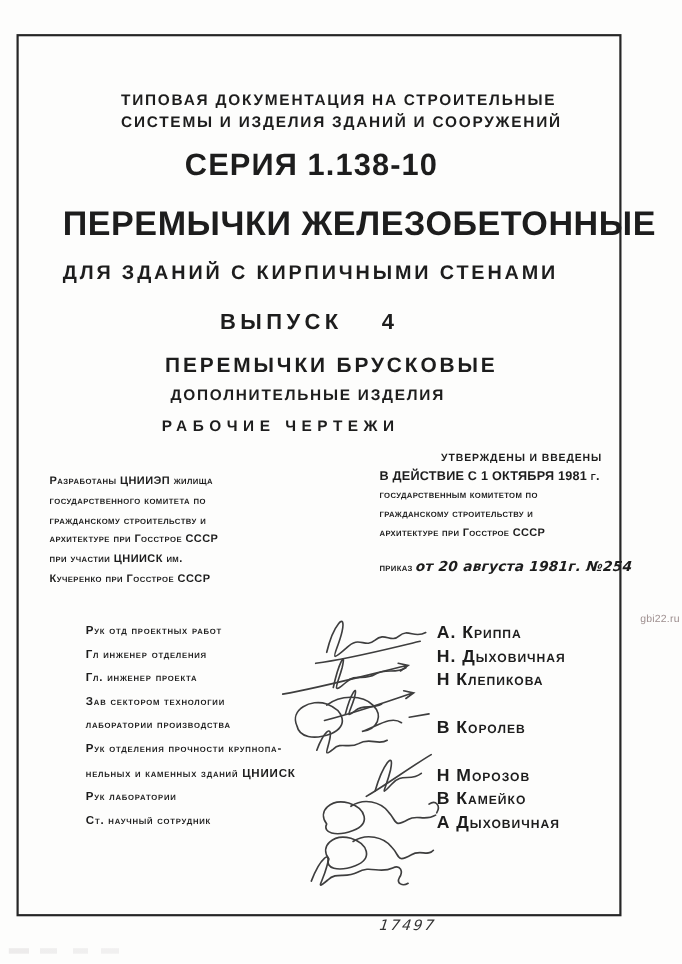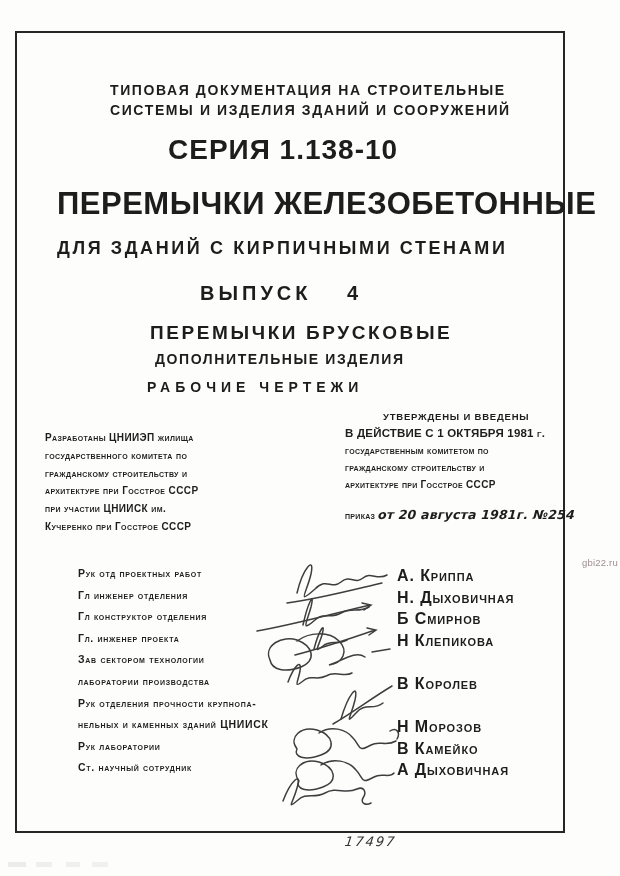--- a/index.html
+++ b/index.html
@@ -50,21 +50,21 @@
   .developed{
     left:45px;top:429px;width:200px;
     font-size:10px;font-weight:bold;letter-spacing:0.4px;line-height:17.8px;
     font-variant:small-caps;
   }
   .approved{
     left:345px;top:408px;width:218px;
     font-size:10px;font-weight:bold;letter-spacing:0.3px;line-height:17px;
     font-variant:small-caps;
   }
-  .approved .a1{font-size:9.5px;margin-left:38px;letter-spacing:0.8px;}
+  .approved .a1{font-size:9.5px;margin-left:56px;letter-spacing:0.8px;}
   .approved .a2{font-size:11.5px;letter-spacing:0.2px;}
   .order-line{margin-top:13px;font-size:10.5px;}
   .order-line .hand{
     font-family:"DejaVu Sans",sans-serif;font-size:12.5px;font-style:italic;
     font-variant:normal;letter-spacing:0.2px;display:inline-block;transform:skewX(-4deg);
   }
   .sig-table{
     position:absolute;left:78px;top:564px;width:470px;
   }
   .sig-row{position:relative;height:21.6px;}
@@ -137,24 +137,20 @@
   </div>
 
   <div class="sig-table">
     <div class="sig-row">
       <span class="sig-role">Рук отд проектных работ</span>
       <span class="sig-name">А. Криппа</span>
     </div>
     <div class="sig-row">
       <span class="sig-role">Гл инженер отделения</span>
       <span class="sig-name">Н. Дыховичная</span>
-    </div>
-    <div class="sig-row">
-      <span class="sig-role">Гл конструктор отделения</span>
-      <span class="sig-name">Б Смирнов</span>
     </div>
     <div class="sig-row">
       <span class="sig-role">Гл. инженер проекта</span>
       <span class="sig-name">Н Клепикова</span>
     </div>
     <div class="sig-row">
       <span class="sig-role">Зав сектором технологии</span>
       <span class="sig-name"></span>
     </div>
     <div class="sig-row">

